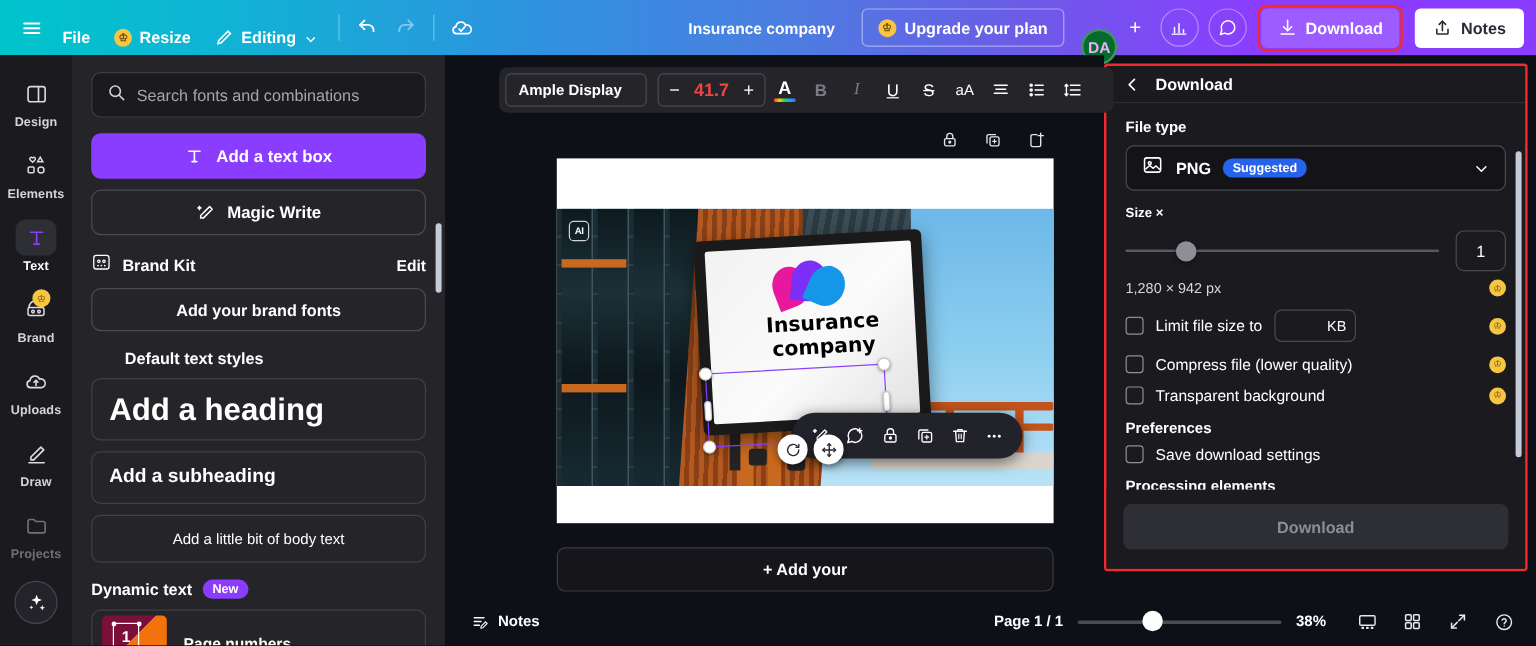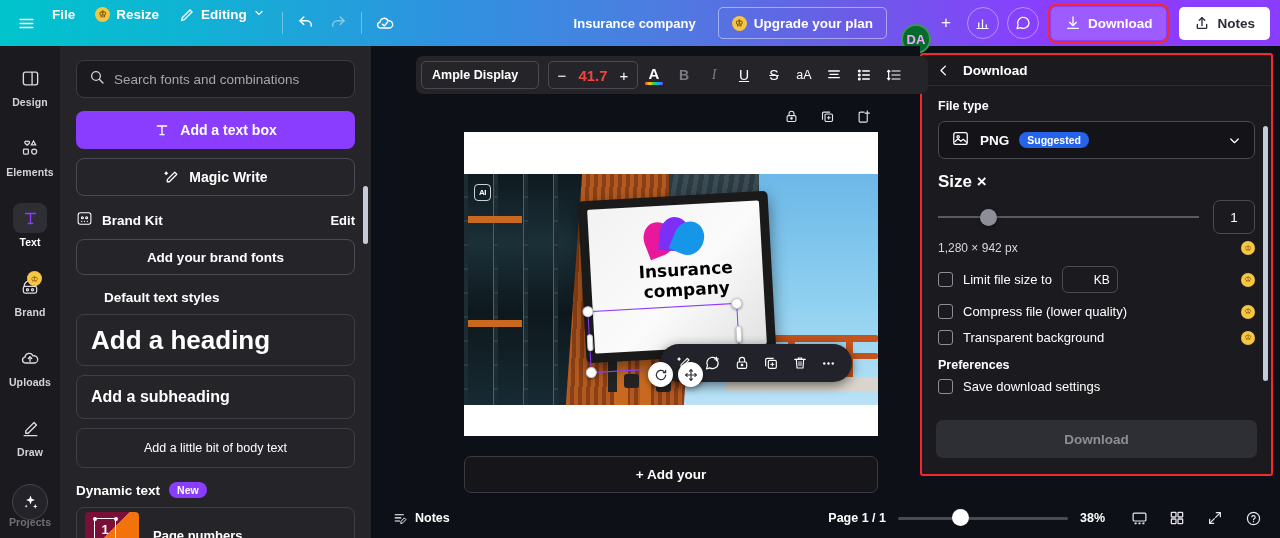--- a/index.html
+++ b/index.html
@@ -17,21 +17,21 @@
     position: absolute; left: 0; top: 0; width: 1280px; height: 46px;
     background: linear-gradient(90deg,#00c4cc 0%, #0fb4d4 14%, #2f92e0 35%, #4a7fe0 50%, #6a5de6 66%, #8b3dff 82%, #8b3dff 100%);
     display: flex; align-items: center; padding: 0 10px; gap: 0;
   }
   .tb-icon-btn {
     display: flex; align-items: center; justify-content: center;
     height: 32px; min-width: 32px; border-radius: 5px; cursor: pointer;
     color: #fff;
   }
   .tb-text-btn {
-    display: flex; align-items: flex-start; gap: 6px; height: 32px;
+    display: flex; align-items: flex-end; gap: 6px; height: 32px;
     padding: 0 10px; border-radius: 5px; cursor: pointer;
     font-size: 13.5px; font-weight: 700; color: #fff; white-space: nowrap;
   }
   .tb-sep { width: 1px; height: 22px; background: rgba(255,255,255,.35); margin: 0 7px; }
   .crown {
     width: 15px; height: 15px; border-radius: 50%;
     background: #f5c543; display: inline-flex; align-items: center;
     justify-content: center; font-size: 9px; color: #6b4a00; line-height: 1;
   }
   .doc-title {
@@ -73,21 +73,21 @@
     display: flex; align-items: center; gap: 7px; height: 33px;
     padding: 0 15px; border-radius: 5px; cursor: pointer;
     font-size: 13.5px; font-weight: 700; color: #2b2b36; background: #fff;
     margin-left: 13px;
   }
 
   
   .rail {
     position: absolute; left: 0; top: 46px; width: 60px; height: 492px;
     background: #1b1b1f; display: flex; flex-direction: column;
-    align-items: center; padding-top: 12px; gap: 16px;
+    align-items: center; padding-top: 12px; gap: 6px;
   }
   .rail-item {
     width: 56px; padding: 5px 0 4px; display: flex; flex-direction: column;
     align-items: center; gap: 3px; cursor: pointer; border-radius: 8px;
     position: relative;
   }
   .rail-ico {
     width: 34px; height: 30px; display: flex; align-items: center;
     justify-content: center; border-radius: 8px; color: #dcdce0; position: relative;
   }
@@ -345,21 +345,21 @@
     margin-top: 8px; height: 38px; border-radius: 7px; border: 1px solid #4a4a52;
     background: #141418; display: flex; align-items: center; gap: 10px;
     padding: 0 12px; cursor: pointer;
   }
   .ft-name { font-size: 13.5px; font-weight: 700; color: #fff; }
   .pill-sug {
     background: #2563eb; color: #fff; font-size: 10.5px; font-weight: 700;
     padding: 2px 8px; border-radius: 9px;
   }
   .ft-chev { margin-left: auto; color: #fff; display:flex; }
-  .size-lbl { margin-top: 13px; font-size: 17px; font-weight: 700; color: #fff; }
+  .size-lbl { margin-top: 13px; font-size: 11px; font-weight: 700; color: #fff; }
   .size-row { margin-top: 8px; display: flex; align-items: center; gap: 14px; }
   .slider { flex: 1; position: relative; height: 18px; cursor: pointer; }
   .slider .track {
     position: absolute; left: 0; right: 0; top: 8px; height: 2px; background: #5a5a63;
   }
   .slider .knob {
     position: absolute; left: 16%; top: 1px; width: 17px; height: 17px;
     border-radius: 50%; background: #8e8e98; box-shadow: 0 1px 4px rgba(0,0,0,.5);
   }
   .size-num {
@@ -374,21 +374,21 @@
     display: inline-flex; align-items: center; justify-content: center;
     font-size: 8px; color: #6b4a00; margin-left: auto;
   }
   .chk-row { margin-top: 11px; display: flex; align-items: center; gap: 10px; }
   .chk {
     width: 15px; height: 15px; border: 1.5px solid #8e8e98; border-radius: 3px;
     flex: none; cursor: pointer; background: transparent;
   }
   .chk-lbl { font-size: 13px; color: #fff; }
   .kb-box {
-    width: 56px; height: 27px; border: 1px solid #4a4a52; border-radius: 6px;
+    width: 68px; height: 27px; border: 1px solid #4a4a52; border-radius: 6px;
     display: flex; align-items: center; justify-content: flex-end;
     padding-right: 7px; font-size: 12px; color: #fff; cursor: text;
   }
   .pref-lbl { margin-top: 13px; font-size: 12.5px; font-weight: 700; color: #fff; }
   .proc-lbl { margin-top: 12px; font-size: 12.5px; font-weight: 700; color: #fff; }
   .dl-footer {
     position: absolute; left: 0; bottom: 0; width: 100%; padding: 12px 14px 16px;
     background: #1b1b1f;
   }
   .dl-submit {

